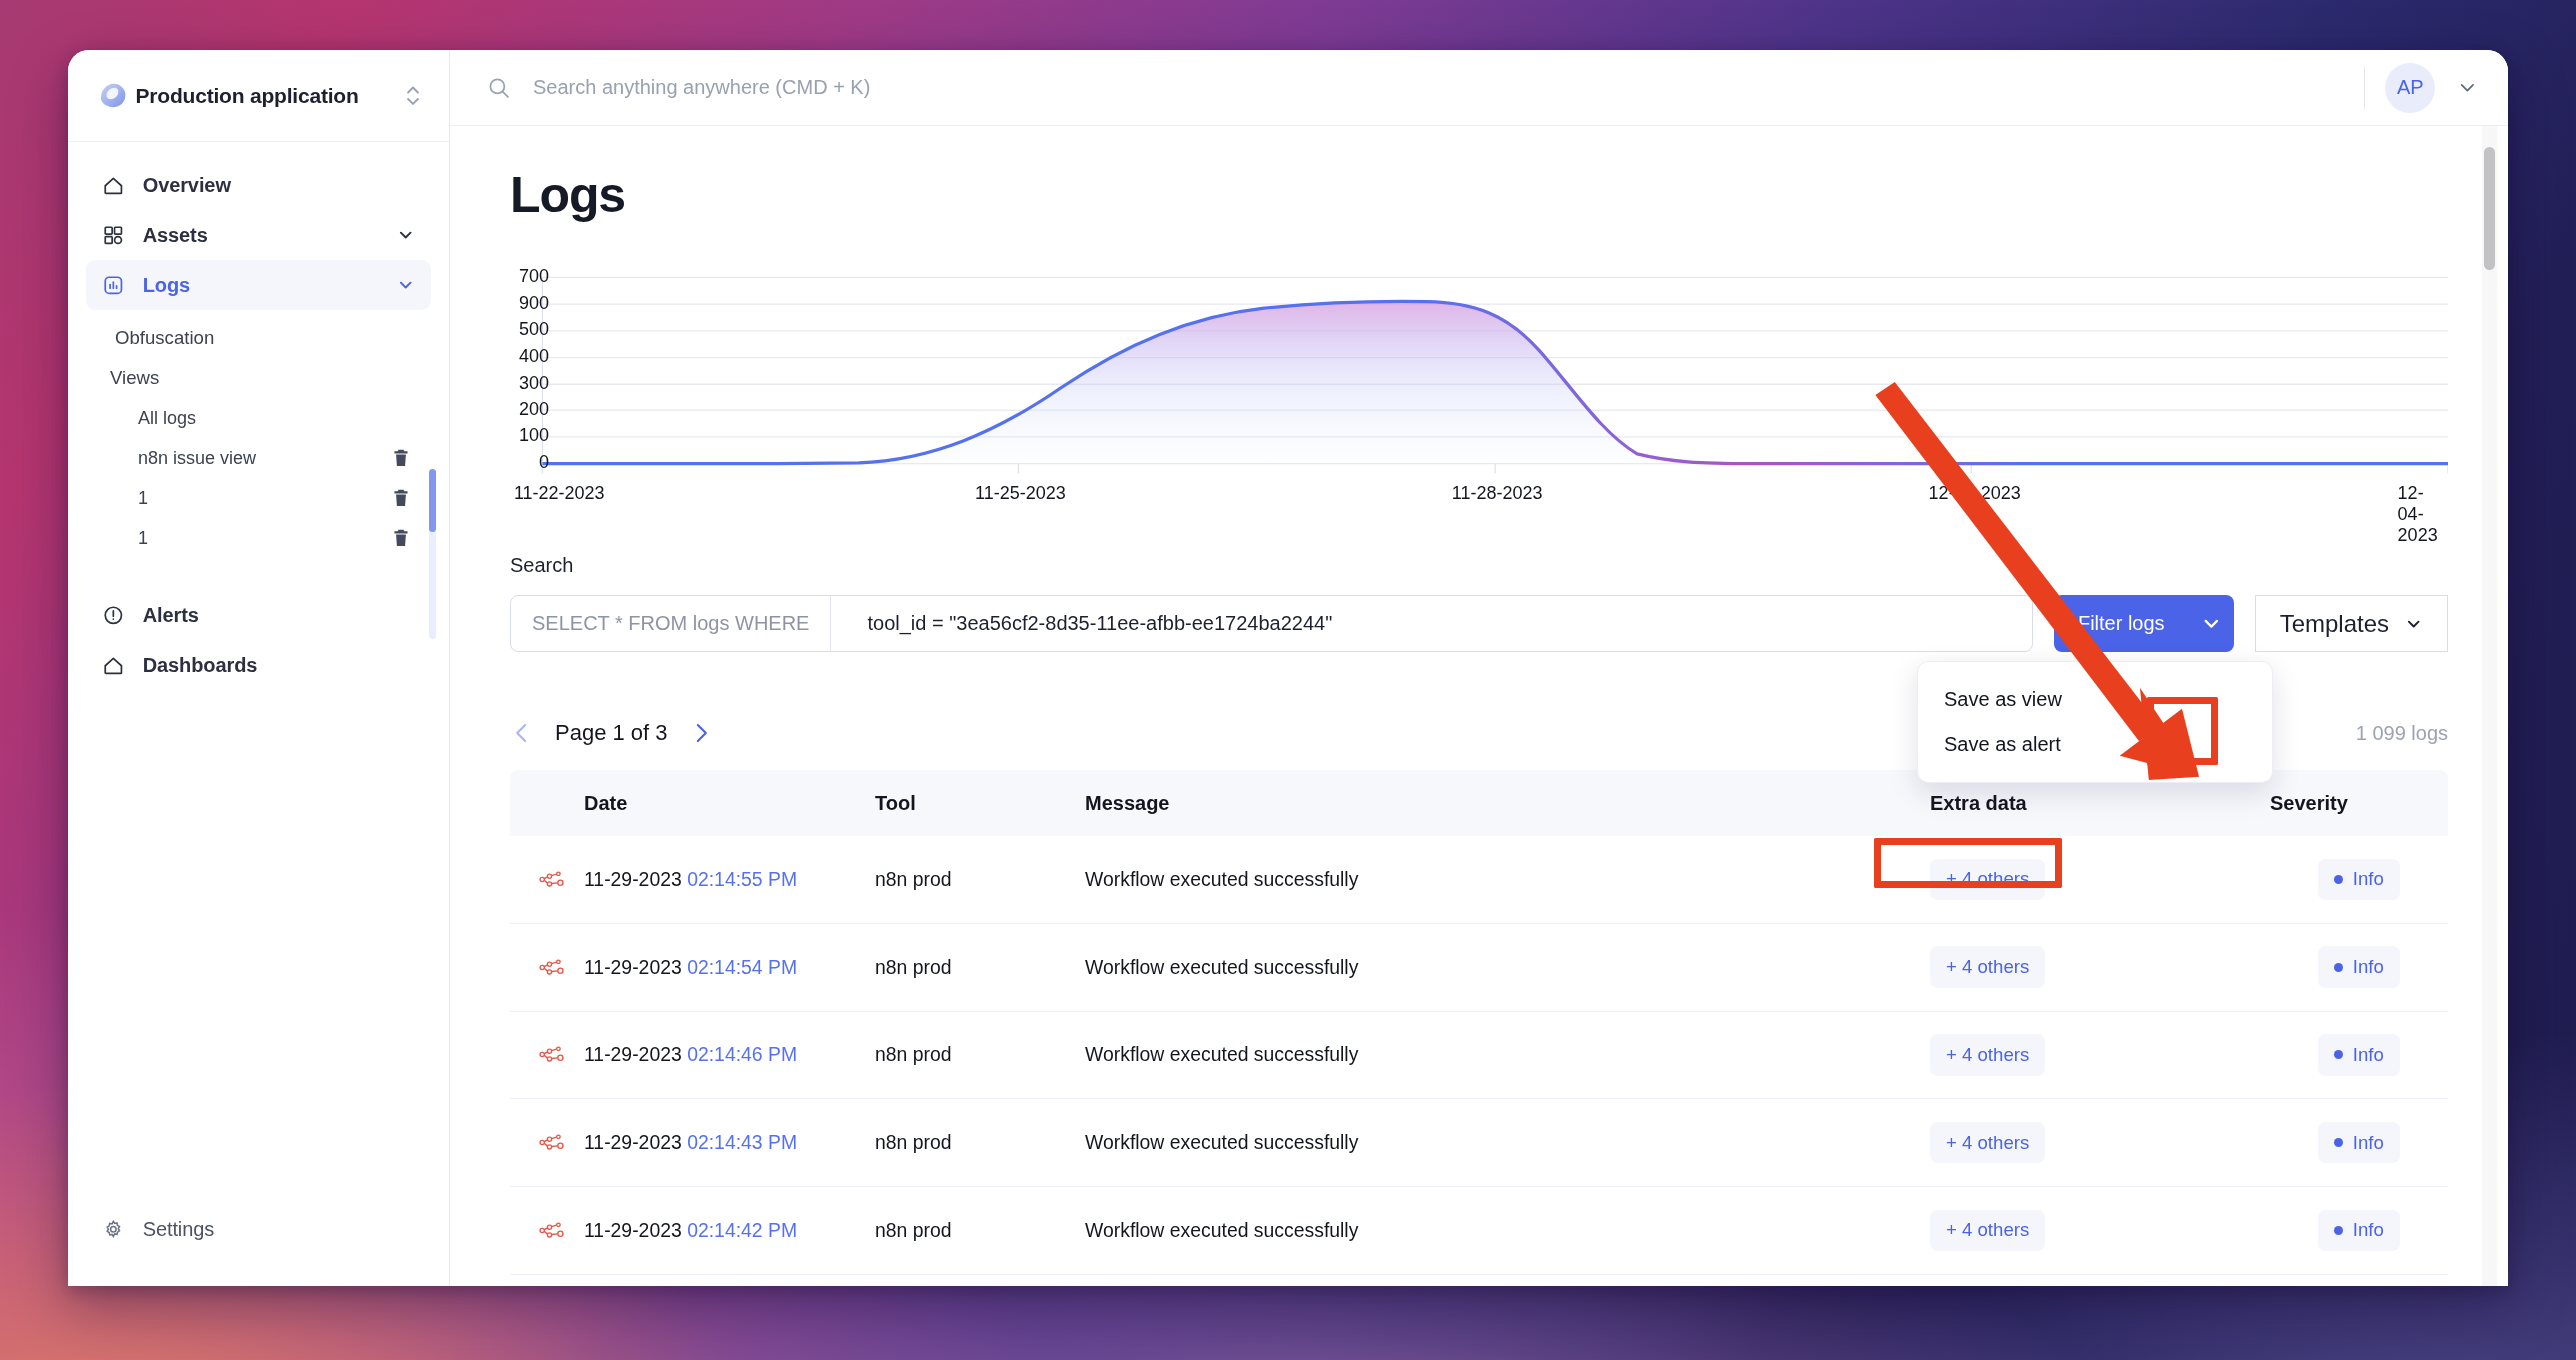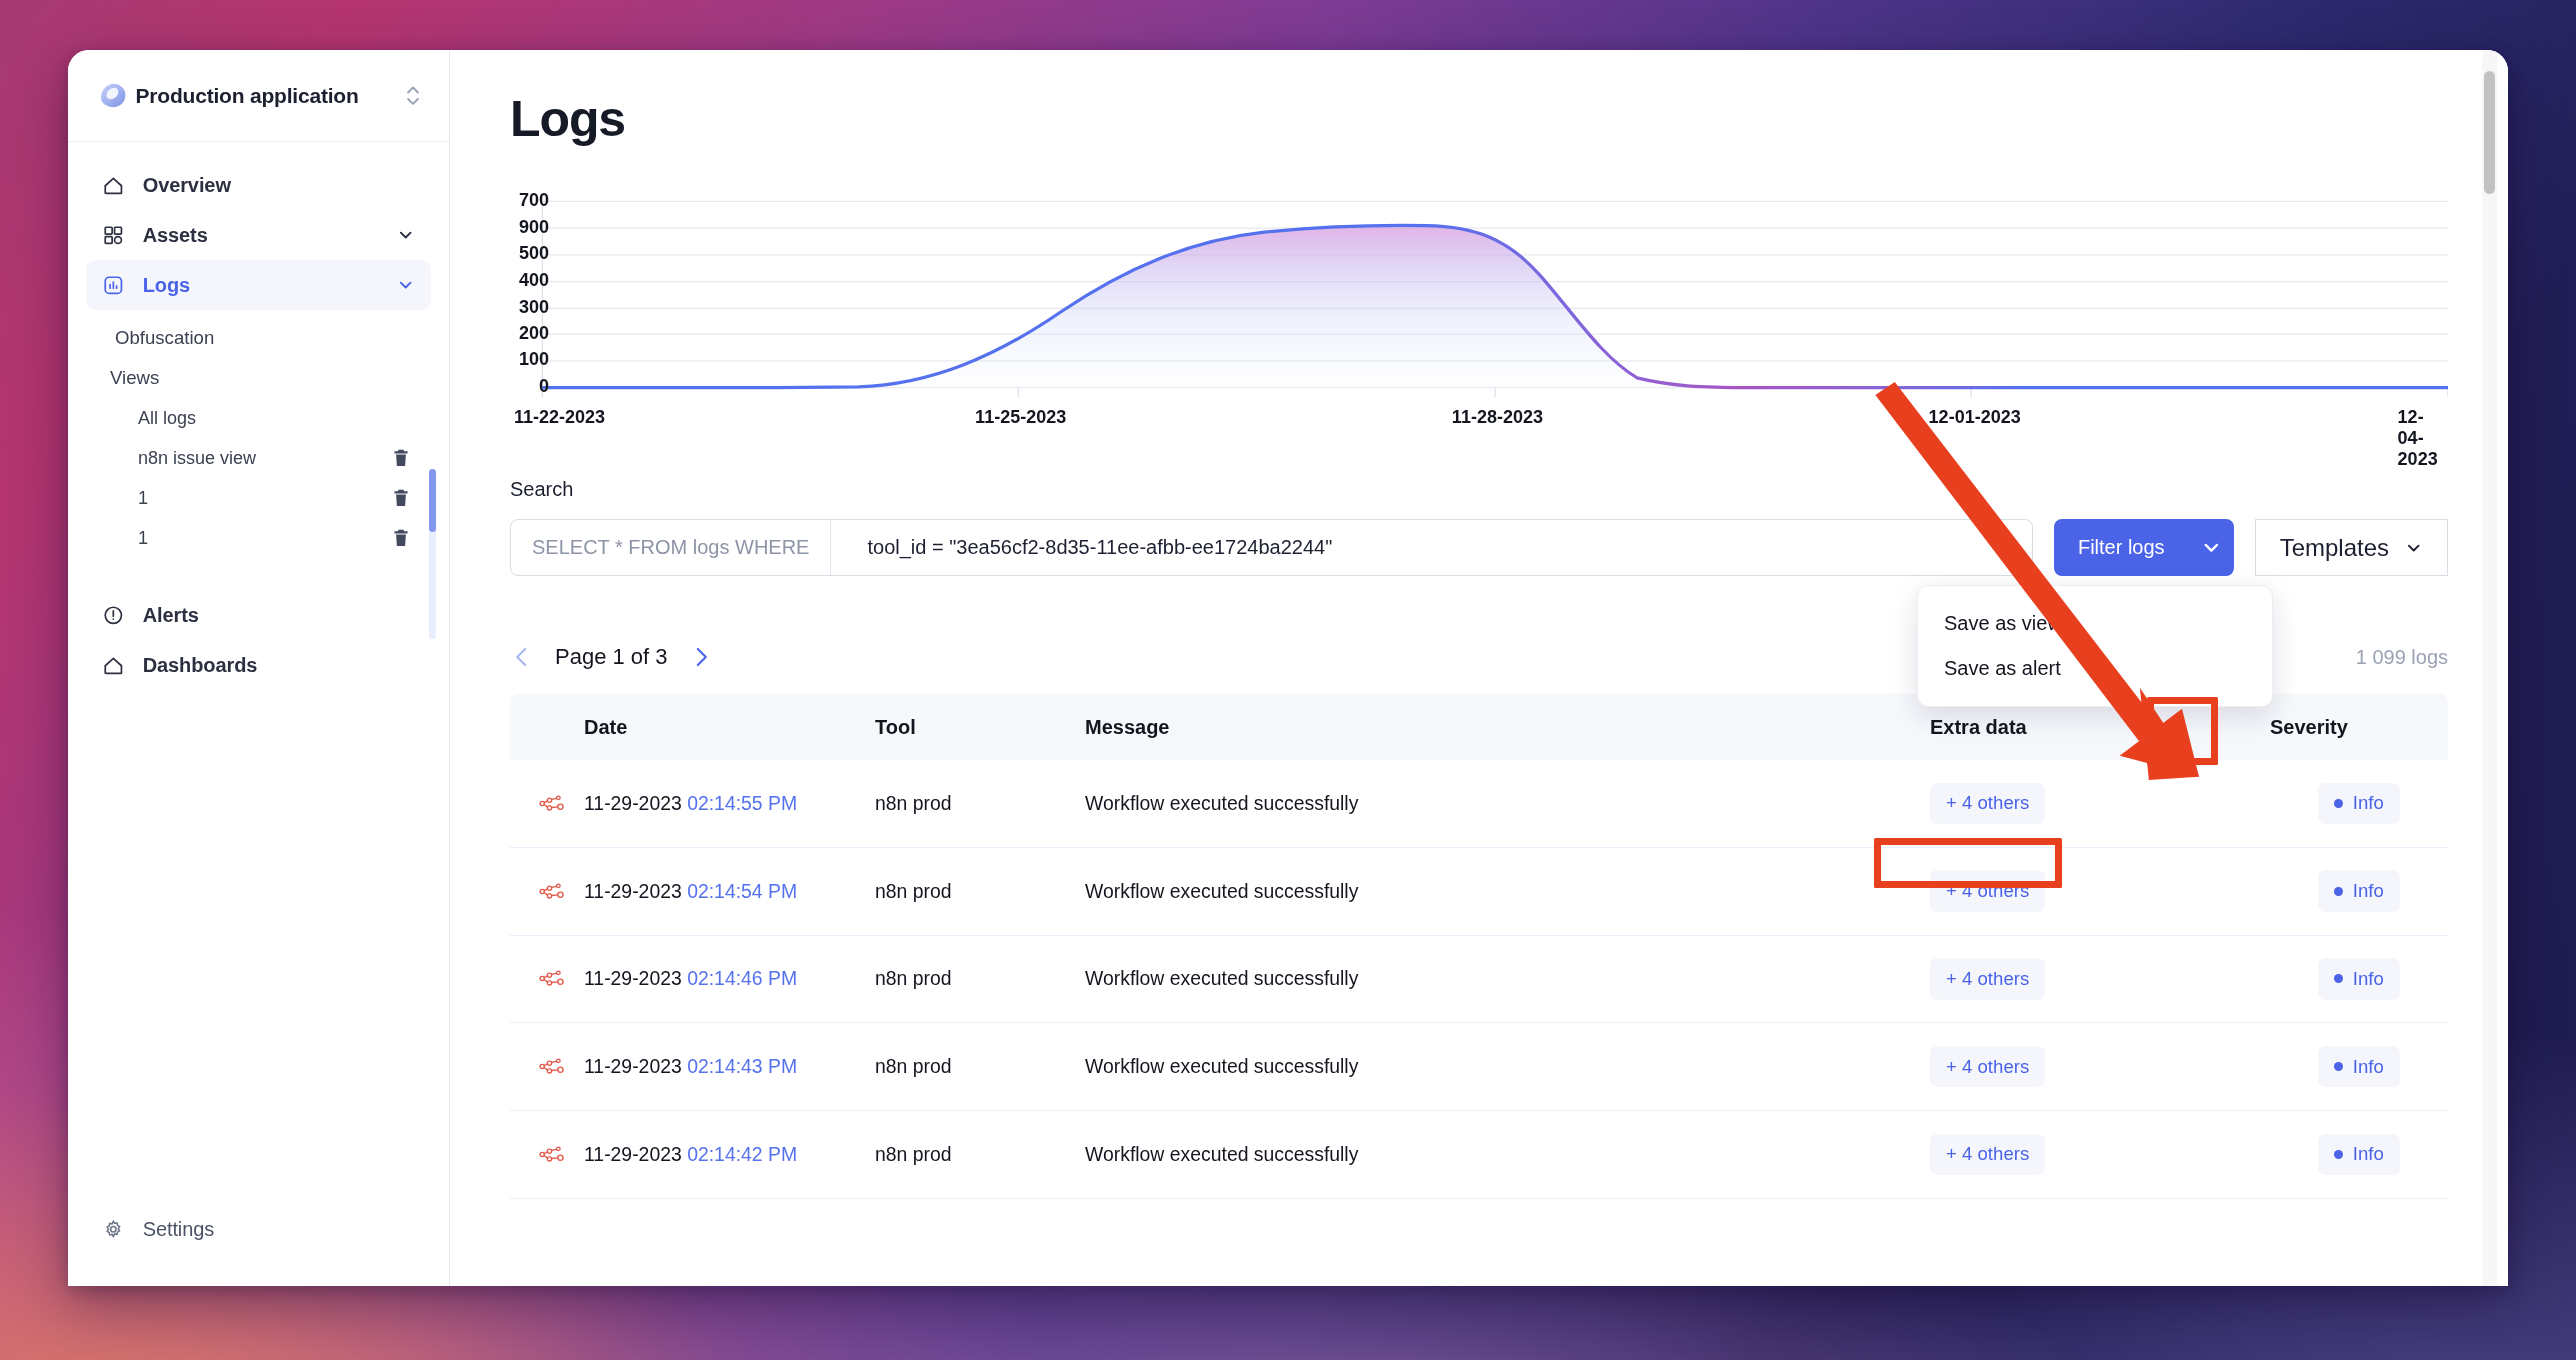--- a/index.html
+++ b/index.html
@@ -146,21 +146,21 @@
     padding: 0 0 0 0;
   }
   .content-inner { padding: 40px 60px 0 60px; }
 
   .page-title {
     font-size: 50px; font-weight: 700; color: #161a27;
     letter-spacing: -1.1px; margin-bottom: 42px;
   }
 
   
-  .chart-wrap { position: relative; height: 243px; margin-bottom: 45px; font-weight: bold; }
+  .chart-wrap { position: relative; height: 243px; margin-bottom: 45px; }
   .chart-svg { display: block; width: 100%; height: 243px; }
 
   
   .search-label {
     font-size: 20px; color: #1d2030; font-weight: 400;
     margin-bottom: 18px;
   }
   .query-row { display: flex; align-items: center; gap: 21px; position: relative; }
   .query-box {
     flex: 1; height: 57px; display: flex; align-items: stretch;
@@ -416,20 +416,36 @@
             <path d="M14 4.2l1.6 2.5 2.9-.6 .6 2.9 2.5 1.6-1.5 2.6 1.5 2.6-2.5 1.6-.6 2.9-2.9-.6L14 22.8l-1.6-2.5-2.9.6-.6-2.9-2.5-1.6 1.5-2.6-1.5-2.6 2.5-1.6.6-2.9 2.9.6z"></path>
           </svg>
         </span>
         <span class="ni-label">Settings</span>
       </div>
     </div>
   </aside>
 
   <section class="main">
 
+    <header class="topbar">
+      <span class="search-icon">
+        <svg viewBox="0 0 32 32" fill="none" stroke="currentColor" stroke-width="2.2" stroke-linecap="round">
+          <circle cx="14" cy="14" r="8.6"></circle>
+            <line x1="20.4" y1="20.4" x2="27" y2="27"></line>
+        </svg>
+      </span>
+      <input class="global-search" type="text" placeholder="Search anything anywhere (CMD + K)" style="">
+      <span class="topbar-div"></span>
+      <span class="avatar">AP</span>
+      <span class="avatar-chev">
+        <svg viewBox="0 0 28 28" fill="none" stroke="currentColor" stroke-width="2.1" stroke-linecap="round" stroke-linejoin="round">
+            <polyline points="7,11 14,18 21,11"></polyline>
+          </svg>
+      </span>
+    </header>
 
     <div class="content">
       <div class="content-inner">
 
         <h1 class="page-title">Logs</h1>
 
         <div class="chart-wrap">
           <svg class="chart-svg" viewBox="0 0 2390 300" preserveAspectRatio="none">
             <defs>
               <linearGradient id="areaGrad" x1="0" y1="0" x2="0" y2="1">

